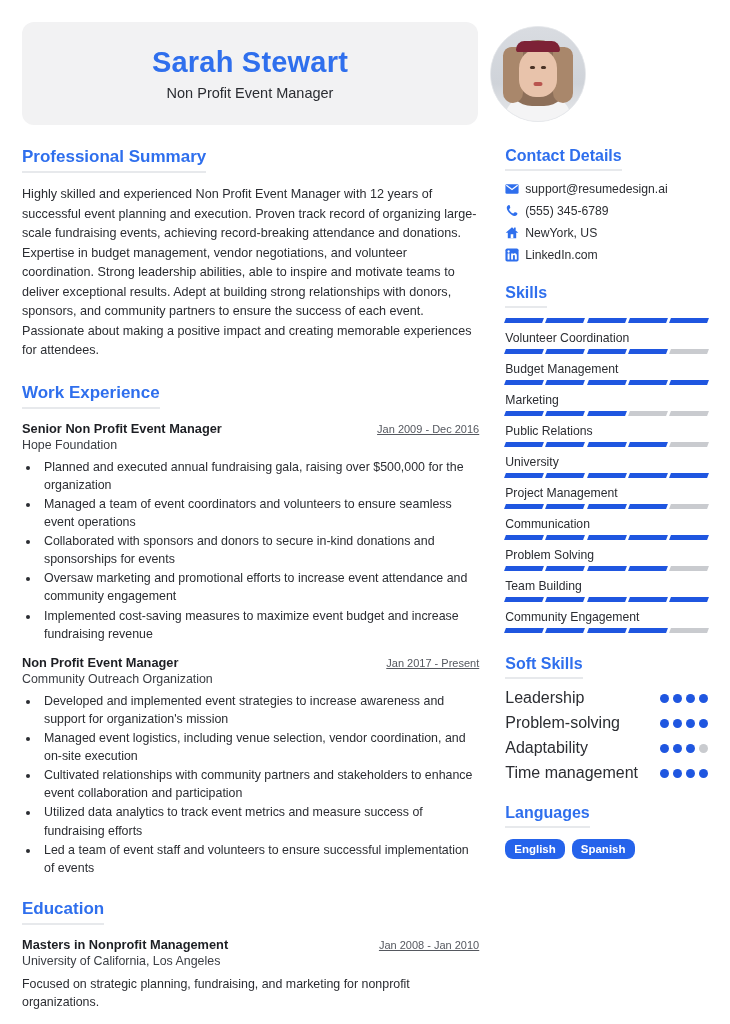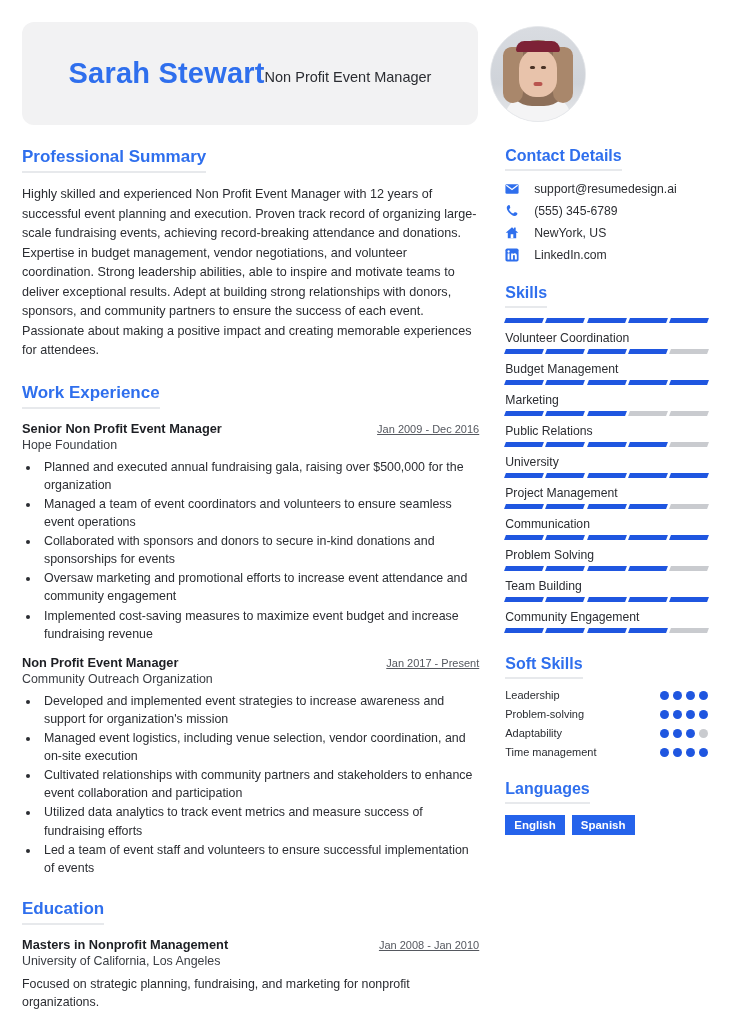--- a/index.html
+++ b/index.html
@@ -12,21 +12,21 @@
   }
   .page { position: relative; width: 730px; height: 1024px; padding: 22px 22px 0 22px; }
   .cols { display: flex; gap: 0; }
   .left { width: 478px; padding-right: 18px; }
   .right { width: 212px; padding-left: 8px; }
 
   
   .header-row { display: flex; align-items: flex-start; gap: 12px; }
   .name-panel {
     width: 456px; height: 103px; background: #f2f2f3; border-radius: 12px;
-    display: flex; flex-direction: row; align-items: center; justify-content: center;
+    display: flex; flex-direction: column; align-items: center; justify-content: center;
   }
   .name { font-size: 29px; font-weight: bold; color: #2f6fed; letter-spacing: .2px; }
   .role { font-size: 14.5px; color: #2b2d32; margin-top: 6px; }
   .avatar {
     width: 96px; height: 96px; border-radius: 50%; overflow: hidden;
     margin-top: 4px; position: relative; background: #dcdfe4; flex: none;
     border: 1px solid #e6e8eb;
   }
   .av-sky { position: absolute; inset: 0; background: linear-gradient(180deg,#d9dce1 0%,#cfd3d9 60%,#e9eaec 100%); }
   .av-body { position: absolute; left: 50%; bottom: -10px; transform: translateX(-50%);
@@ -60,45 +60,45 @@
   .entry-top { display: flex; justify-content: space-between; align-items: baseline; }
   .entry-title { font-size: 12.8px; font-weight: bold; color: #1d1f24; }
   .entry-date { font-size: 11px; color: #55585f; white-space: nowrap; padding-left: 10px; text-decoration: underline; }
   .entry-org { font-size: 12.4px; color: #3a3d43; margin-top: 2px; }
   .bullets { margin: 6px 0 0 18px; }
   .bullets li { font-size: 12.4px; line-height: 1.46; color: #2b2d32; margin-bottom: 1px; padding-left: 4px; }
   .edu-desc { font-size: 12.4px; line-height: 1.46; color: #2b2d32; margin-top: 7px; }
 
   
   .contact-list { margin-top: 11px; }
-  .contact-row { display: flex; align-items: center; gap: 15px; margin-bottom: 8px; }
+  .contact-row { display: flex; align-items: center; gap: 6px; margin-bottom: 8px; }
   .c-icon { width: 14px; height: 14px; flex: none; display: flex; align-items: center; justify-content: center; }
   .c-icon svg { display: block; }
   .c-text { font-size: 12.2px; color: #2b2d32; }
 
   
   .skills-list { margin-top: 10px; }
   .skill { margin-bottom: 8px; }
   .skill-name { font-size: 12.2px; color: #2b2d32; padding-bottom: 4px; }
   .bar { display: flex; gap: 3px; }
   .seg { flex: 1; height: 5px; background: #c9cbcf; transform: skewX(-20deg); }
   .seg.on { background: #1f56e0; }
 
   
   .soft-list { margin-top: 10px; }
   .soft-row { display: flex; align-items: center; justify-content: space-between; margin-bottom: 7px; }
-  .soft-name { font-size: 11px; color: #2b2d32; }
+  .soft-name { font-size: 16px; color: #2b2d32; }
   .dots { display: flex; gap: 4px; }
   .dot { width: 9px; height: 9px; border-radius: 50%; background: #c9cbcf; }
   .dot.on { background: #1f56e0; }
 
   
   .lang-list { margin-top: 11px; display: flex; gap: 7px; flex-wrap: wrap; }
   .lang { background: #2563eb; color: #fff; font-size: 11.5px; font-weight: bold;
-          padding: 4px 9px; border-radius: 0; }
+          padding: 4px 9px; border-radius: 8px; }
 </style>
 </head>
 <body>
 
 <div class="page">
 
   <div class="header-row">
     <div class="name-panel">
       <div class="name">Sarah Stewart</div>
       <div class="role">Non Profit Event Manager</div>

